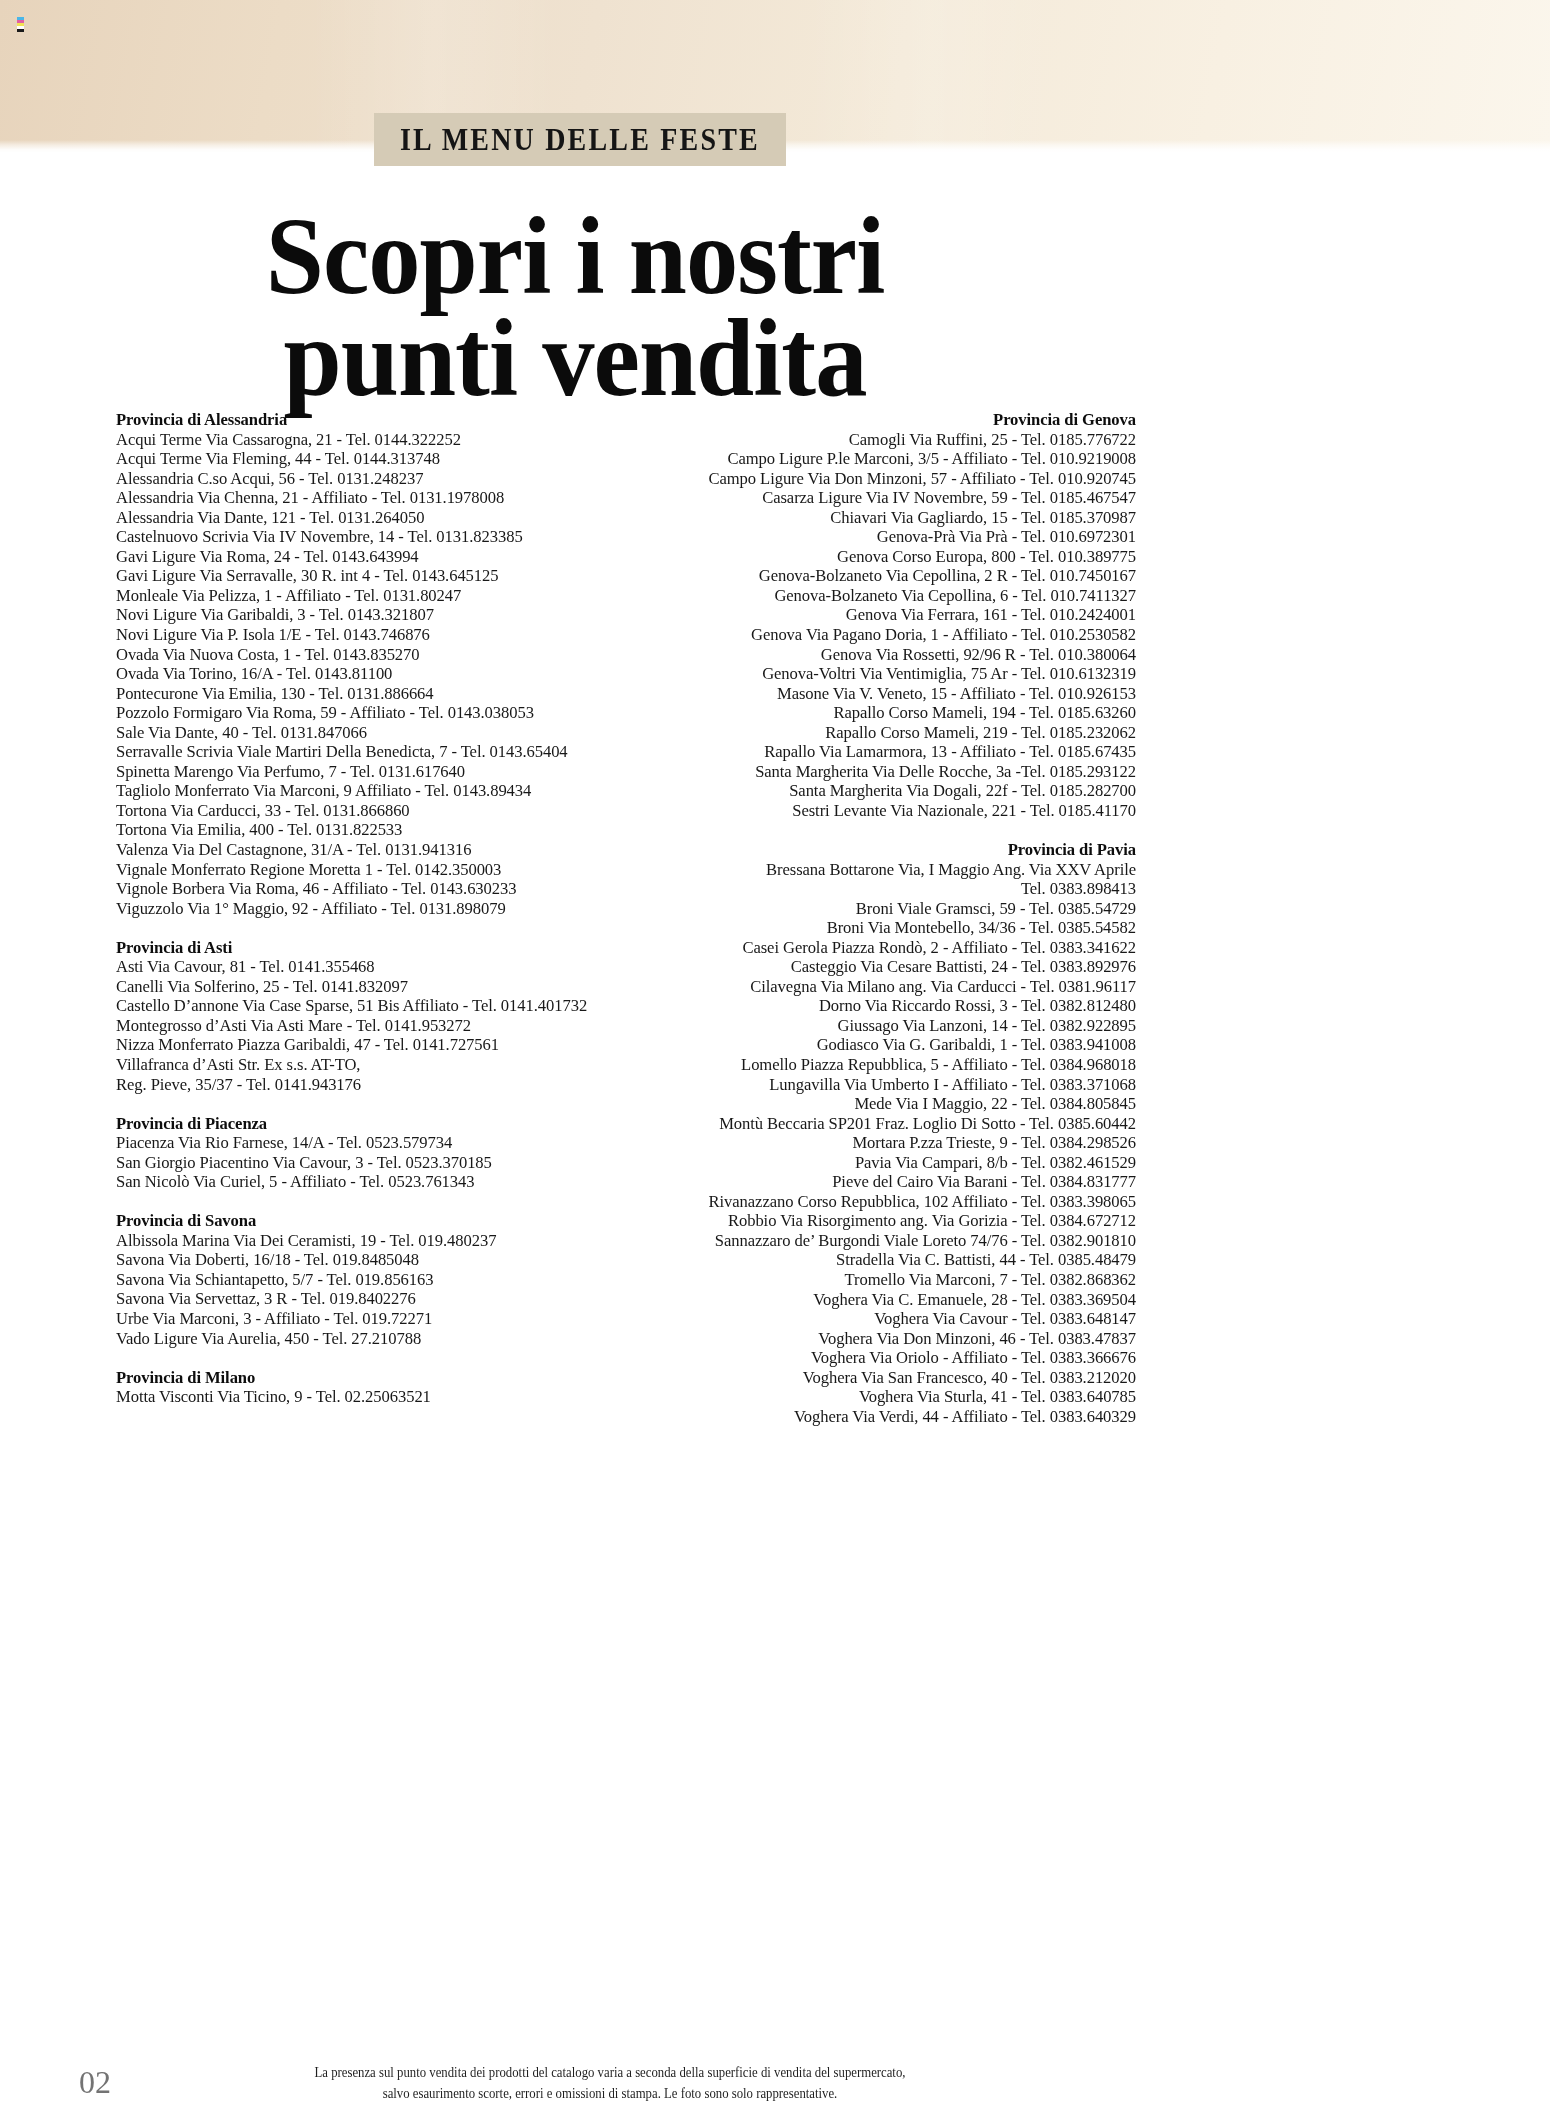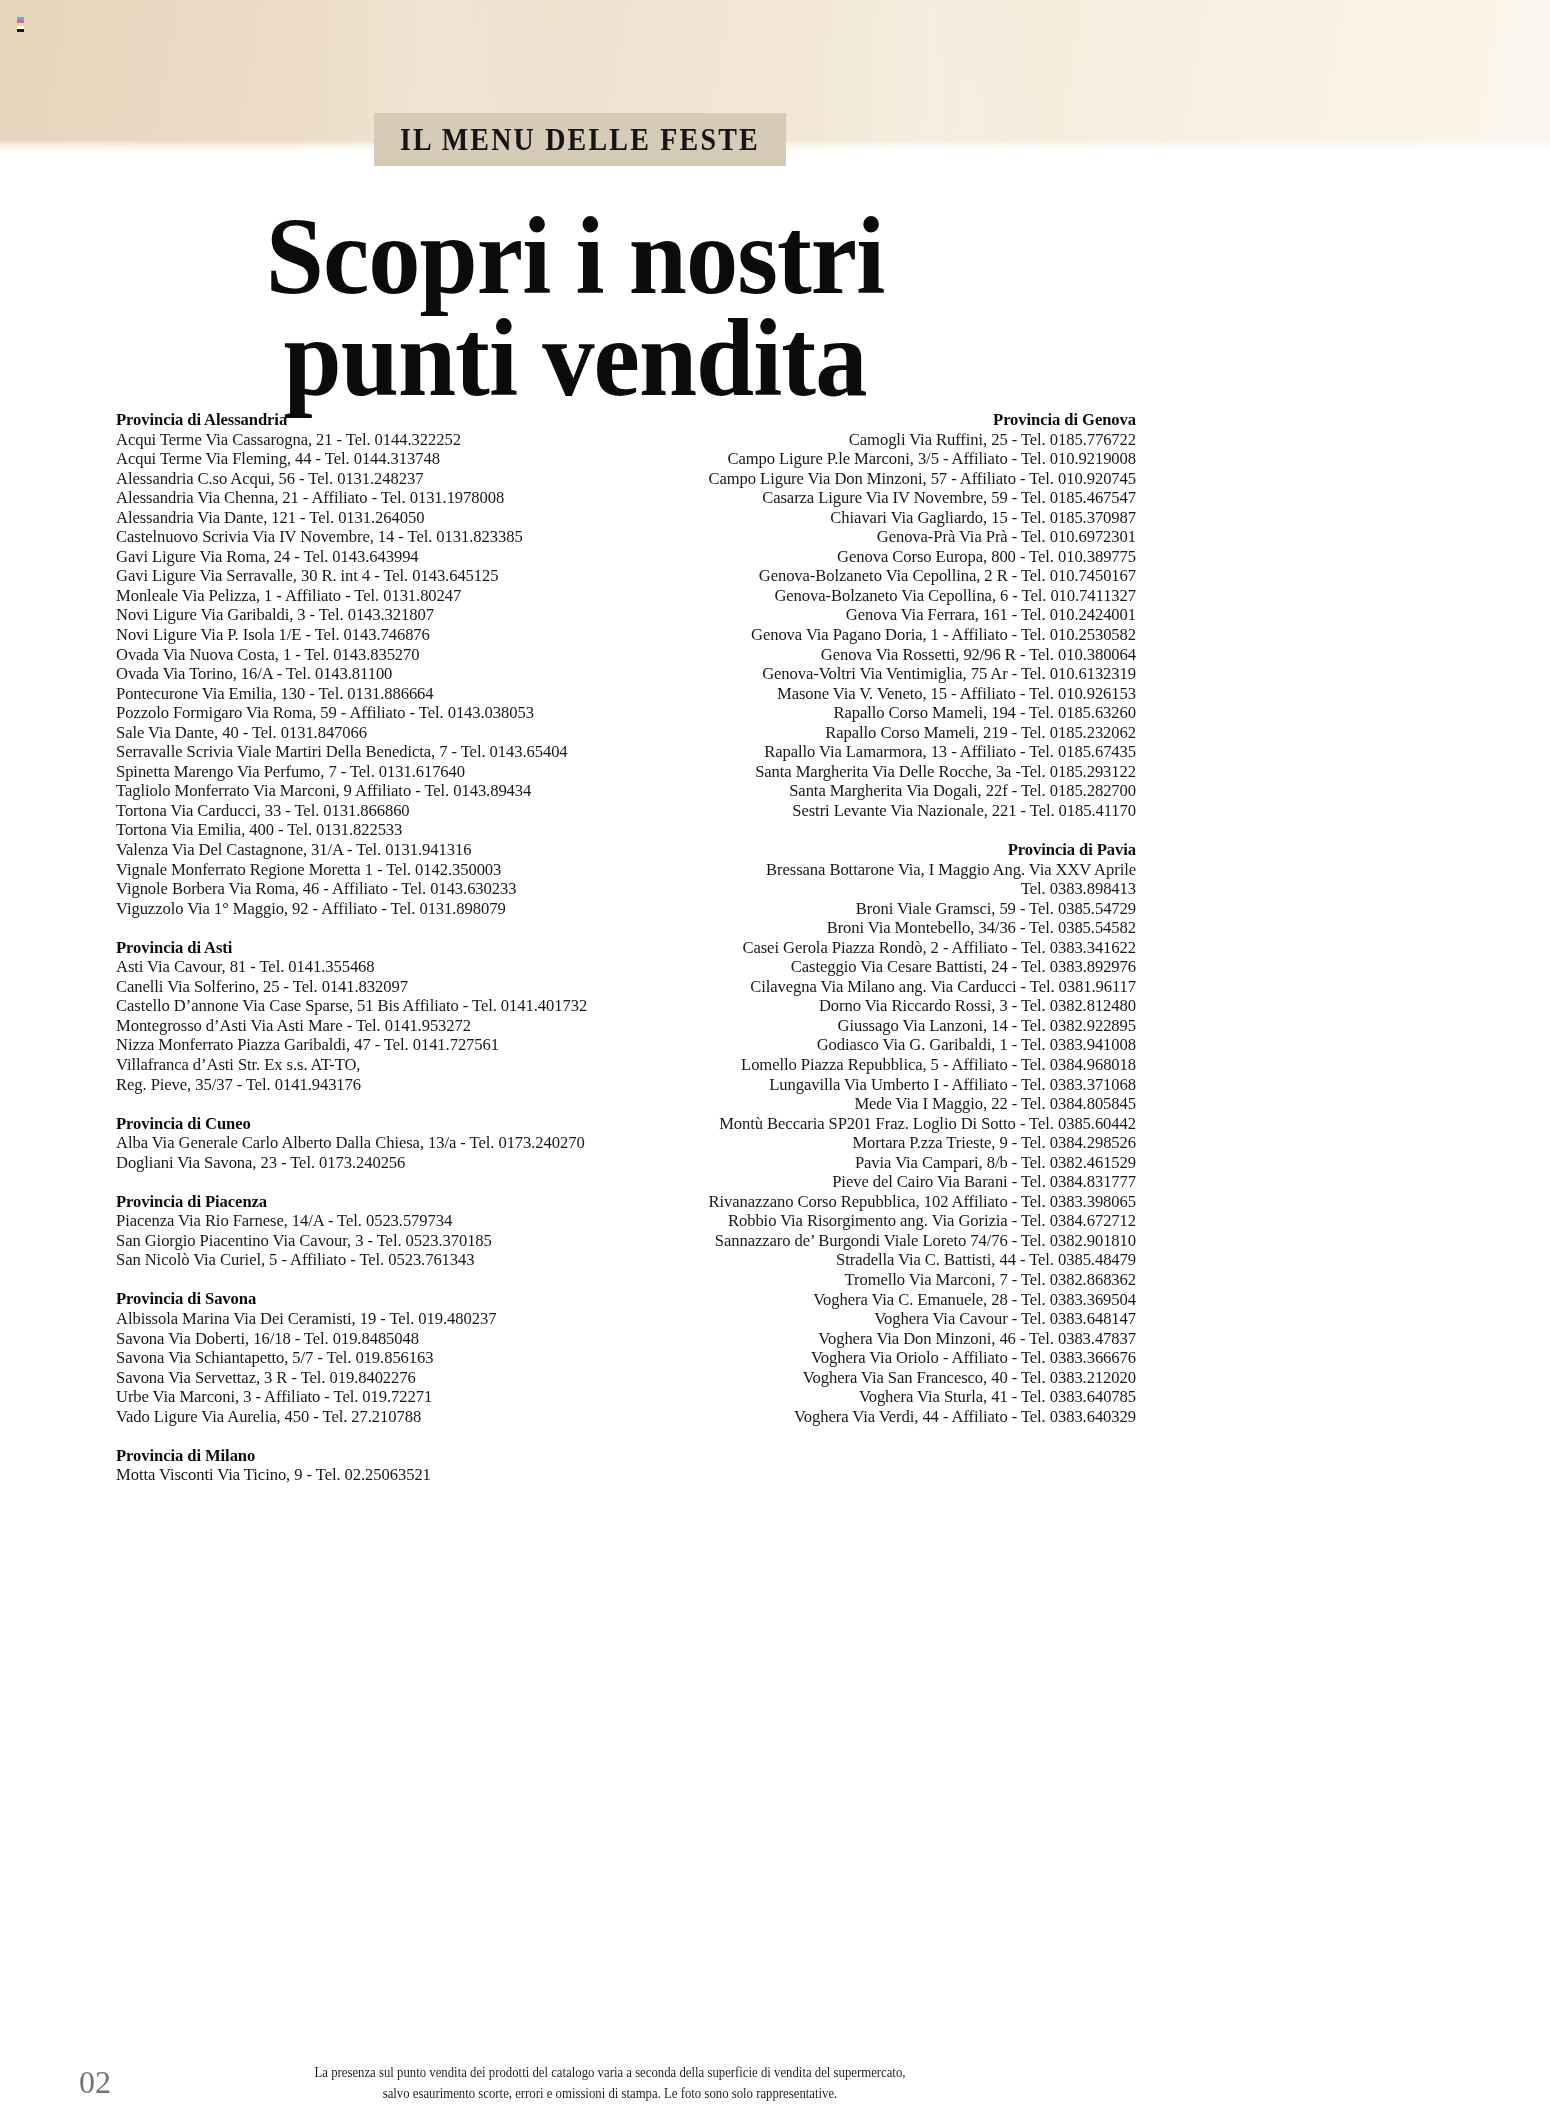--- a/index.html
+++ b/index.html
@@ -193,25 +193,20 @@
       </div>
       <div class="group">
         <div class="prov-head">Provincia di Asti</div>
         <div class="store-line">Asti Via Cavour, 81 - Tel. 0141.355468</div>
         <div class="store-line">Canelli Via Solferino, 25 - Tel. 0141.832097</div>
         <div class="store-line">Castello D’annone Via Case Sparse, 51 Bis Affiliato - Tel. 0141.401732</div>
         <div class="store-line">Montegrosso d’Asti Via Asti Mare - Tel. 0141.953272</div>
         <div class="store-line">Nizza Monferrato Piazza Garibaldi, 47 - Tel. 0141.727561</div>
         <div class="store-line">Villafranca d’Asti Str. Ex s.s. AT-TO,</div>
         <div class="store-line">Reg. Pieve, 35/37 - Tel. 0141.943176</div>
-      </div>
-      <div class="group">
-        <div class="prov-head">Provincia di Cuneo</div>
-        <div class="store-line">Alba Via Generale Carlo Alberto Dalla Chiesa, 13/a - Tel. 0173.240270</div>
-        <div class="store-line">Dogliani Via Savona, 23 - Tel. 0173.240256</div>
       </div>
       <div class="group">
         <div class="prov-head">Provincia di Piacenza</div>
         <div class="store-line">Piacenza Via Rio Farnese, 14/A - Tel. 0523.579734</div>
         <div class="store-line">San Giorgio Piacentino Via Cavour, 3 - Tel. 0523.370185</div>
         <div class="store-line">San Nicolò Via Curiel, 5 - Affiliato - Tel. 0523.761343</div>
       </div>
       <div class="group">
         <div class="prov-head">Provincia di Savona</div>
         <div class="store-line">Albissola Marina Via Dei Ceramisti, 19 - Tel. 019.480237</div>

